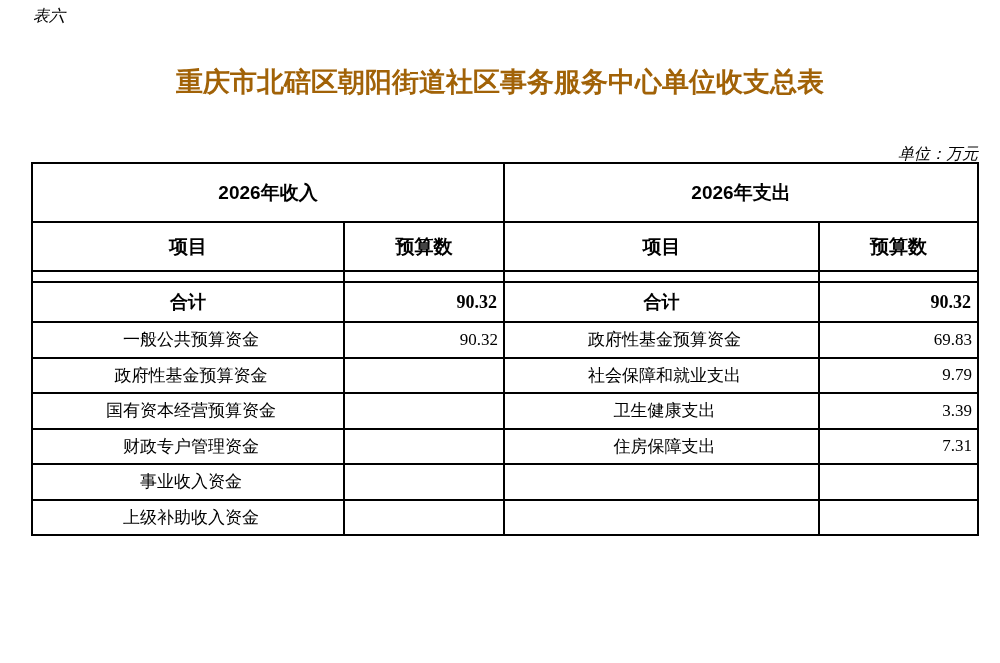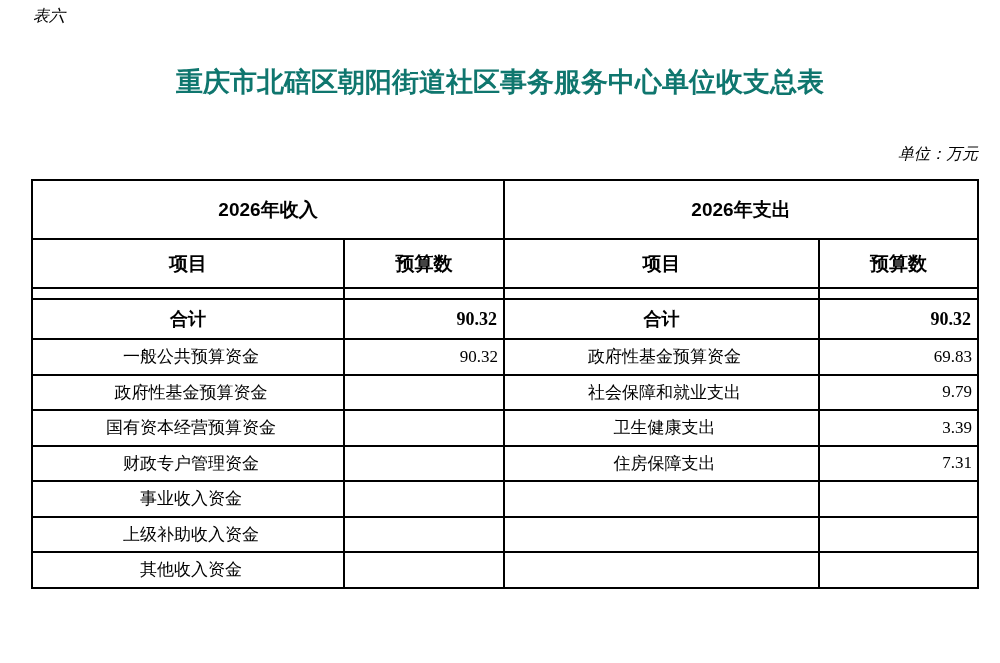--- a/index.html
+++ b/index.html
@@ -27,37 +27,37 @@
   .doc-title {
     position: absolute;
     left: 0;
     top: 64px;
     width: 100%;
     text-align: center;
     font-size: 27px;
     font-weight: bold;
     font-family: "Liberation Serif", "DejaVu Serif", serif;
     letter-spacing: 0px;
-    color: #0f766e;
+    color: #a16207;
   }
 
   .unit-label {
     position: absolute;
     right: 22px;
     top: 144px;
     font-size: 16px;
     font-style: italic;
     font-family: "Liberation Serif", "DejaVu Serif", serif;
     color: #000;
   }
 
   table.budget {
     position: absolute;
     left: 31px;
-    top: 179px;
+    top: 162px;
     width: 946px;
     border-collapse: collapse;
     table-layout: fixed;
     background: #fff;
   }
 
   table.budget td {
     border: 2px solid #000;
     overflow: hidden;
     white-space: nowrap;
@@ -177,22 +177,16 @@
         <td class="num"></td>
         <td class="item"></td>
         <td class="num"></td>
       </tr>
       <tr class="r-data">
         <td class="item">上级补助收入资金</td>
         <td class="num"></td>
         <td class="item"></td>
         <td class="num"></td>
       </tr>
-      <tr class="r-data">
-        <td class="item">其他收入资金</td>
-        <td class="num"></td>
-        <td class="item"></td>
-        <td class="num"></td>
-      </tr>
     </tbody>
   </table>
 
 </div>
 
 </body></html>

